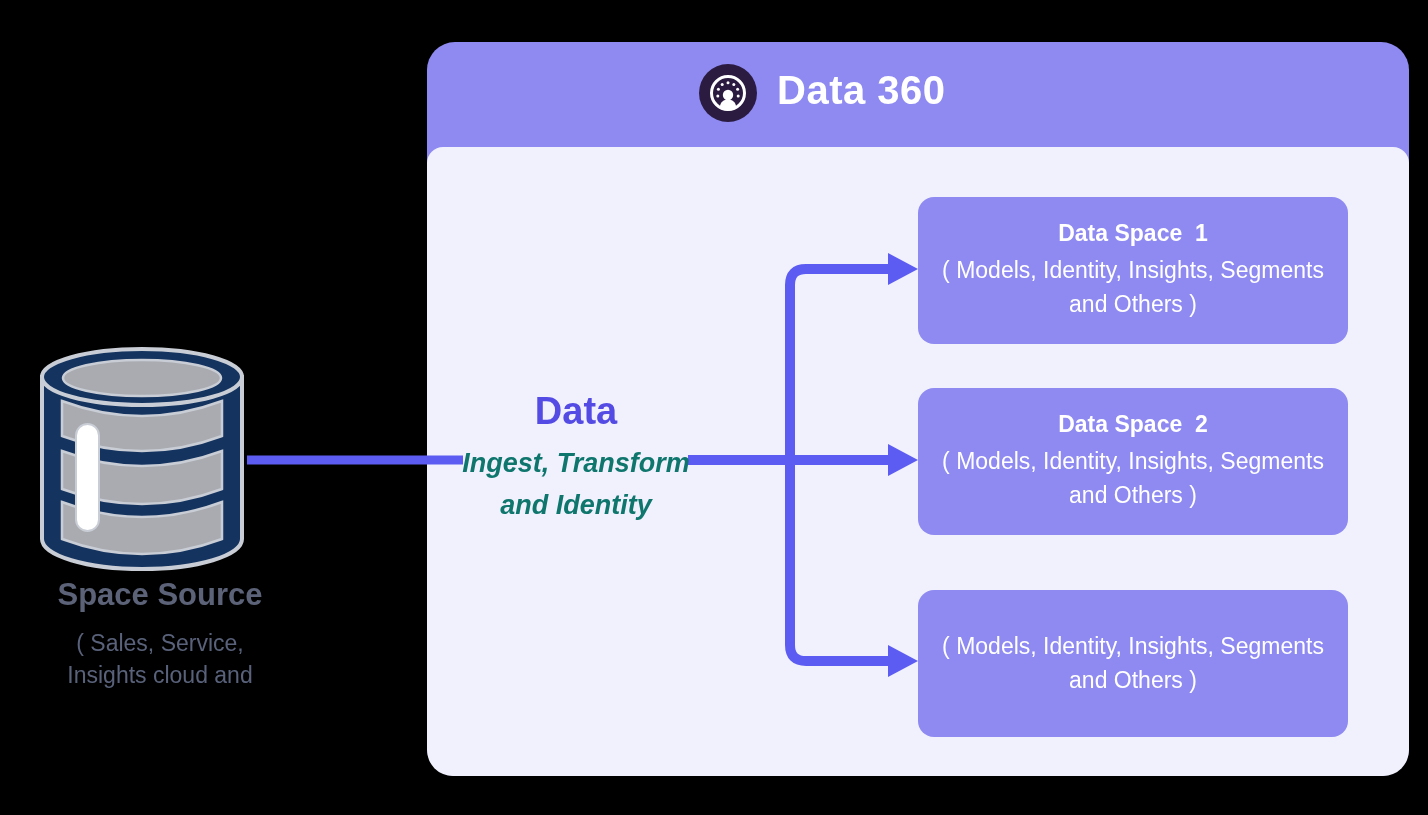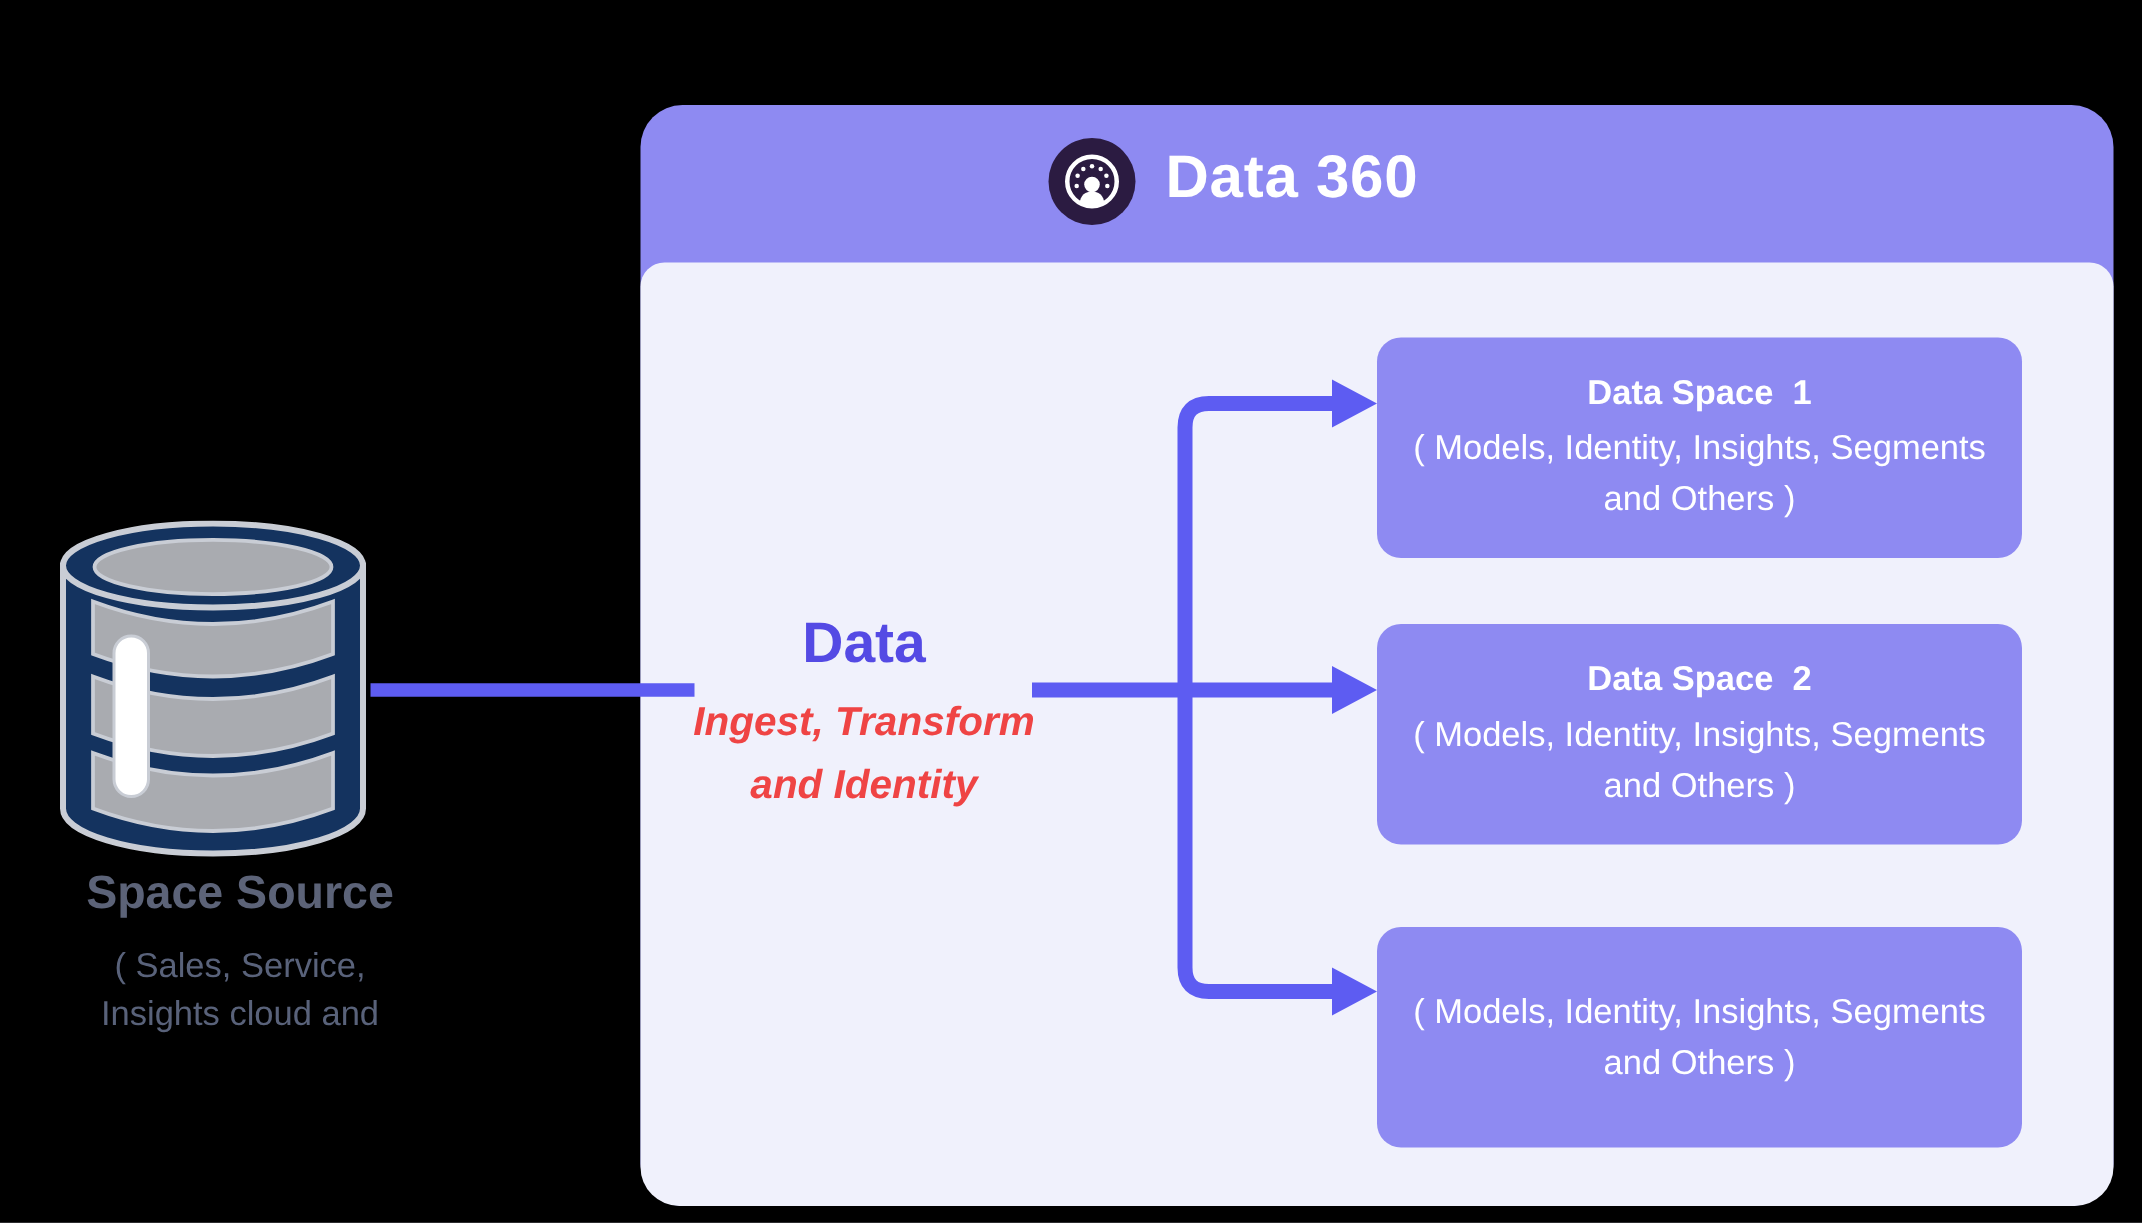--- a/index.html
+++ b/index.html
@@ -13,21 +13,20 @@
     overflow: hidden;
   }
 
   
   .container360 {
     position: absolute;
     left: 427px; top: 42px;
     width: 982px; height: 734px;
     background: #8e8af2;
     border-radius: 28px;
-    margin-top: 28px;
   }
   .container360-header {
     position: absolute;
     left: 0; top: 0; right: 0;
     height: 105px;
   }
   .header-icon {
     position: absolute;
     left: 271px; top: 21px;
     width: 60px; height: 60px;
@@ -110,30 +109,29 @@
     font-size: 23px;
     line-height: 1.4;
   }
 
   
   .flow-label {
     position: absolute;
     left: 430px; top: 390px;
     width: 292px;
     text-align: center;
-    margin-top: 18px;
   }
   .flow-title {
     color: #544ae4;
     font-size: 38px;
     font-weight: 700;
     margin-bottom: 10px;
   }
   .flow-sub {
-    color: #ef4444;
+    color: #0f766e;
     font-size: 27px;
     font-weight: 700;
     font-style: italic;
     line-height: 1.55;
   }
 </style>
 </head>
 <body>
 
 <div class="stage">

